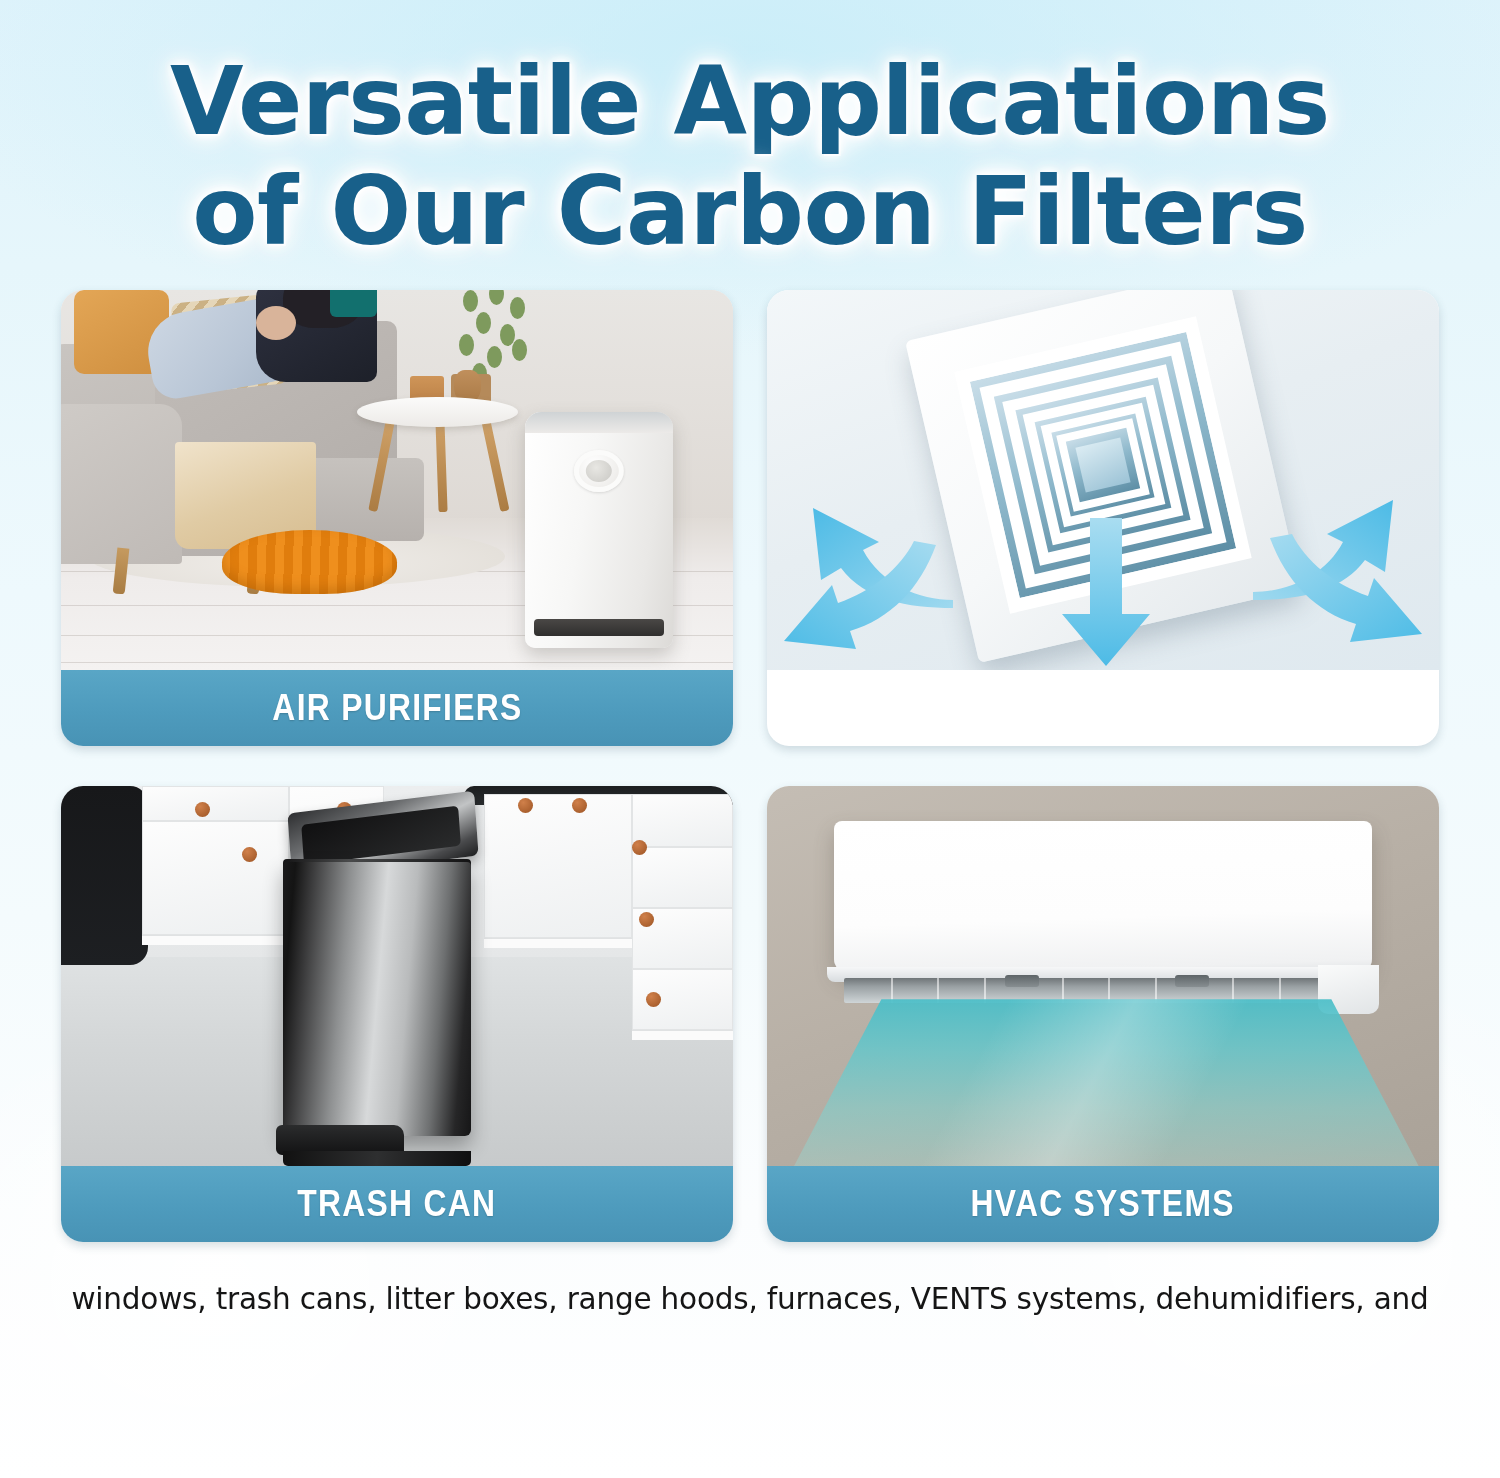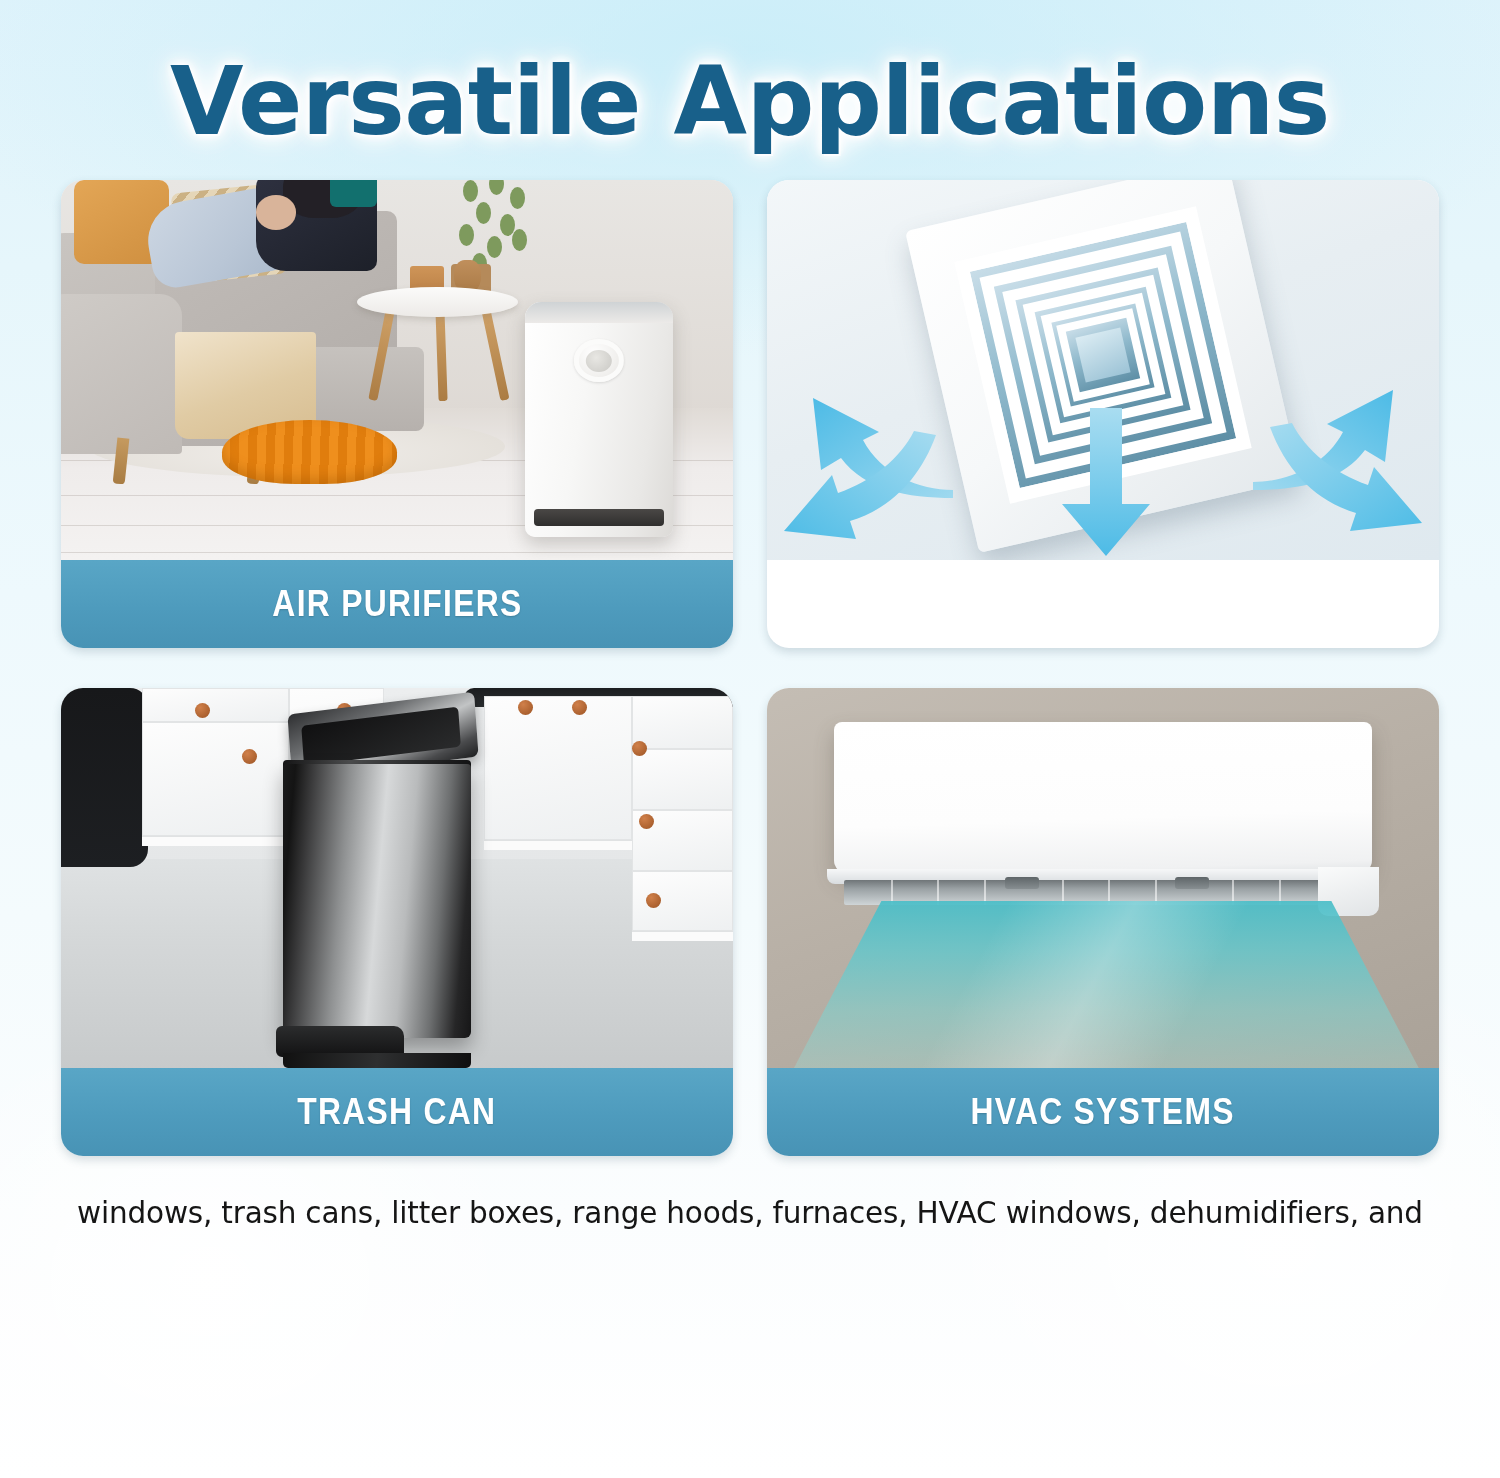--- a/index.html
+++ b/index.html
@@ -79,21 +79,21 @@
     display:flex;
     flex-direction:column;
   }
   .photo{
     position:relative;
     height:380px;
     overflow:hidden;
     background:#dfe3e4;
   }
   .caption{
-    height:88px;
+    height:76px;
     background:linear-gradient(180deg,#59a6c6 0%,#4e9bbd 55%,#4893b5 100%);
     display:flex; align-items:center; justify-content:center;
   }
   .caption span{
     font-family:"Liberation Sans", sans-serif;
     font-weight:700;
     font-size:37px;
     letter-spacing:1.5px;
     color:#ffffff;
     transform:scaleX(.86);
@@ -266,20 +266,21 @@
 </style>
 </head>
 <body>
 
 <div class="bg-wash-top"></div>
 <div class="bg-wash-left"></div>
 <div class="bg-wash-right"></div>
 
 <div class="headline">
   <span class="line">Versatile Applications</span>
+  <span class="line">of Our Carbon Filters</span>
 </div>
 
 <div class="grid">
 
   <div class="card">
     <div class="photo p1">
       <div class="wall"></div>
       <div class="floor"></div>
       <div class="floorline" style="left:0;right:0;bottom:26%"></div>
       <div class="floorline" style="left:0;right:0;bottom:17%"></div>
@@ -461,14 +462,14 @@
       <div class="stream-gloss"></div>
     </div>
     <div class="caption">
       <span>HVAC SYSTEMS</span>
     </div>
   </div>
 
 </div>
 
 <div class="footer">
-  <p>windows, trash cans, litter boxes, range hoods, furnaces, HVAC windows, dehumidifiers, and</p>
+  <p>windows, trash cans, litter boxes, range hoods, furnaces, VENTS systems, dehumidifiers, and</p>
 </div>
 
 </body></html>

